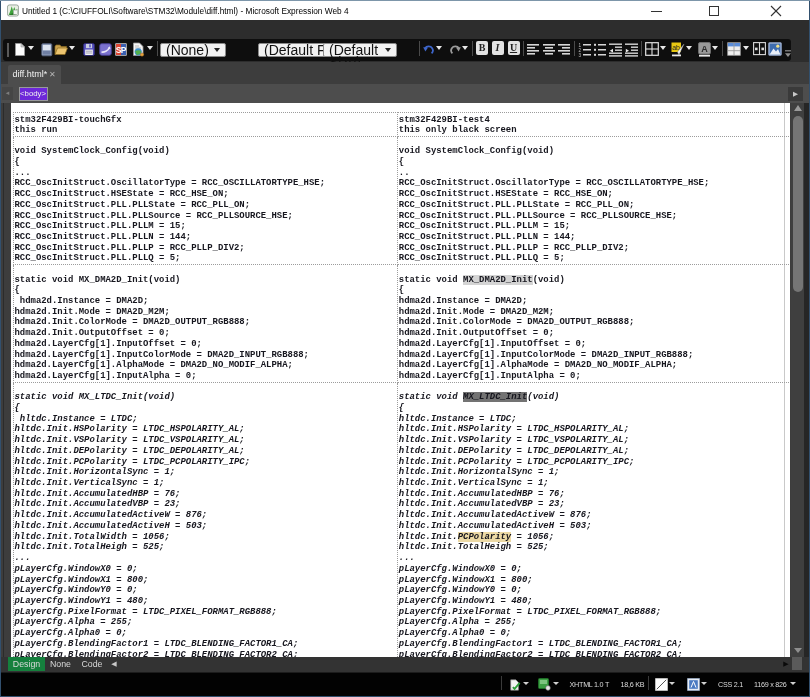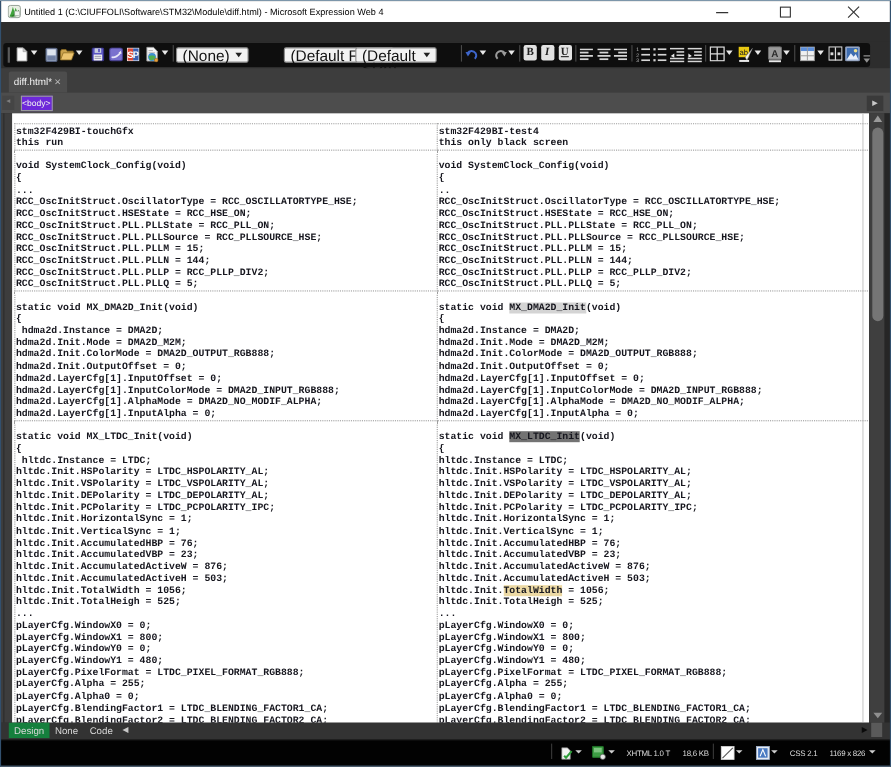--- a/index.html
+++ b/index.html
@@ -39,21 +39,21 @@
   #pgline{position:absolute;left:773px;top:0;width:1px;height:553.5px;background:#c9c9c9;}
   
   #difftable{position:absolute;left:1.7px;top:9px;border-collapse:collapse;table-layout:fixed;width:1160px;}
   #difftable td{border:1px dotted #9c9c9c;vertical-align:top;padding:0 0 0 0.8px;}
   #difftable pre{margin:0;font-family:"Liberation Mono",monospace;font-size:8.93px;line-height:10.72px;color:#16161e;font-weight:bold;}
   #difftable td.c1{width:382.5px;}
   #difftable tr.r1 td{height:18px;padding-top:2.0px;}
   #difftable tr.r1 pre{line-height:10.35px;}
   #difftable tr.r2 td{height:116px;padding-top:9.5px;}
   #difftable tr.r3 td{height:105px;padding-top:9.5px;}
-  #difftable tr.r4 td{padding-top:9.5px;}
+  #difftable tr.r4 td{padding-top:9.5px;font-style:italic;}
   .hlg{background:#d4d4d4;}
   .hlp{background:#737373;}
   .hly{background:#ecd9a4;}
   
   #vscroll{left:791px;top:103px;width:13px;height:553.5px;background:#3f3f3f;}
   #vthumb{position:absolute;left:1.5px;top:13px;width:10px;height:176px;background:#757575;border-radius:5px;}
   .sarrow{position:absolute;left:2.5px;width:0;height:0;}
   #rstrip{left:804px;top:103px;width:6px;height:553.5px;background:#262626;}
   
   #viewbar{left:0;top:656.5px;width:810px;height:15px;background:#333333;}
@@ -398,21 +398,21 @@
 hltdc.Init.HSPolarity = LTDC_HSPOLARITY_AL;
 hltdc.Init.VSPolarity = LTDC_VSPOLARITY_AL;
 hltdc.Init.DEPolarity = LTDC_DEPOLARITY_AL;
 hltdc.Init.PCPolarity = LTDC_PCPOLARITY_IPC;
 hltdc.Init.HorizontalSync = 1;
 hltdc.Init.VerticalSync = 1;
 hltdc.Init.AccumulatedHBP = 76;
 hltdc.Init.AccumulatedVBP = 23;
 hltdc.Init.AccumulatedActiveW = 876;
 hltdc.Init.AccumulatedActiveH = 503;
-hltdc.Init.<span class="hly">TotalWidth</span> = 1056;
+hltdc.Init.<span class="hly">PCPolarity</span> = 1056;
 hltdc.Init.TotalHeigh = 525;
 ...
 pLayerCfg.WindowX0 = 0;
 pLayerCfg.WindowX1 = 800;
 pLayerCfg.WindowY0 = 0;
 pLayerCfg.WindowY1 = 480;
 pLayerCfg.PixelFormat = LTDC_PIXEL_FORMAT_RGB888;
 pLayerCfg.Alpha = 255;
 pLayerCfg.Alpha0 = 0;
 pLayerCfg.BlendingFactor1 = LTDC_BLENDING_FACTOR1_CA;

